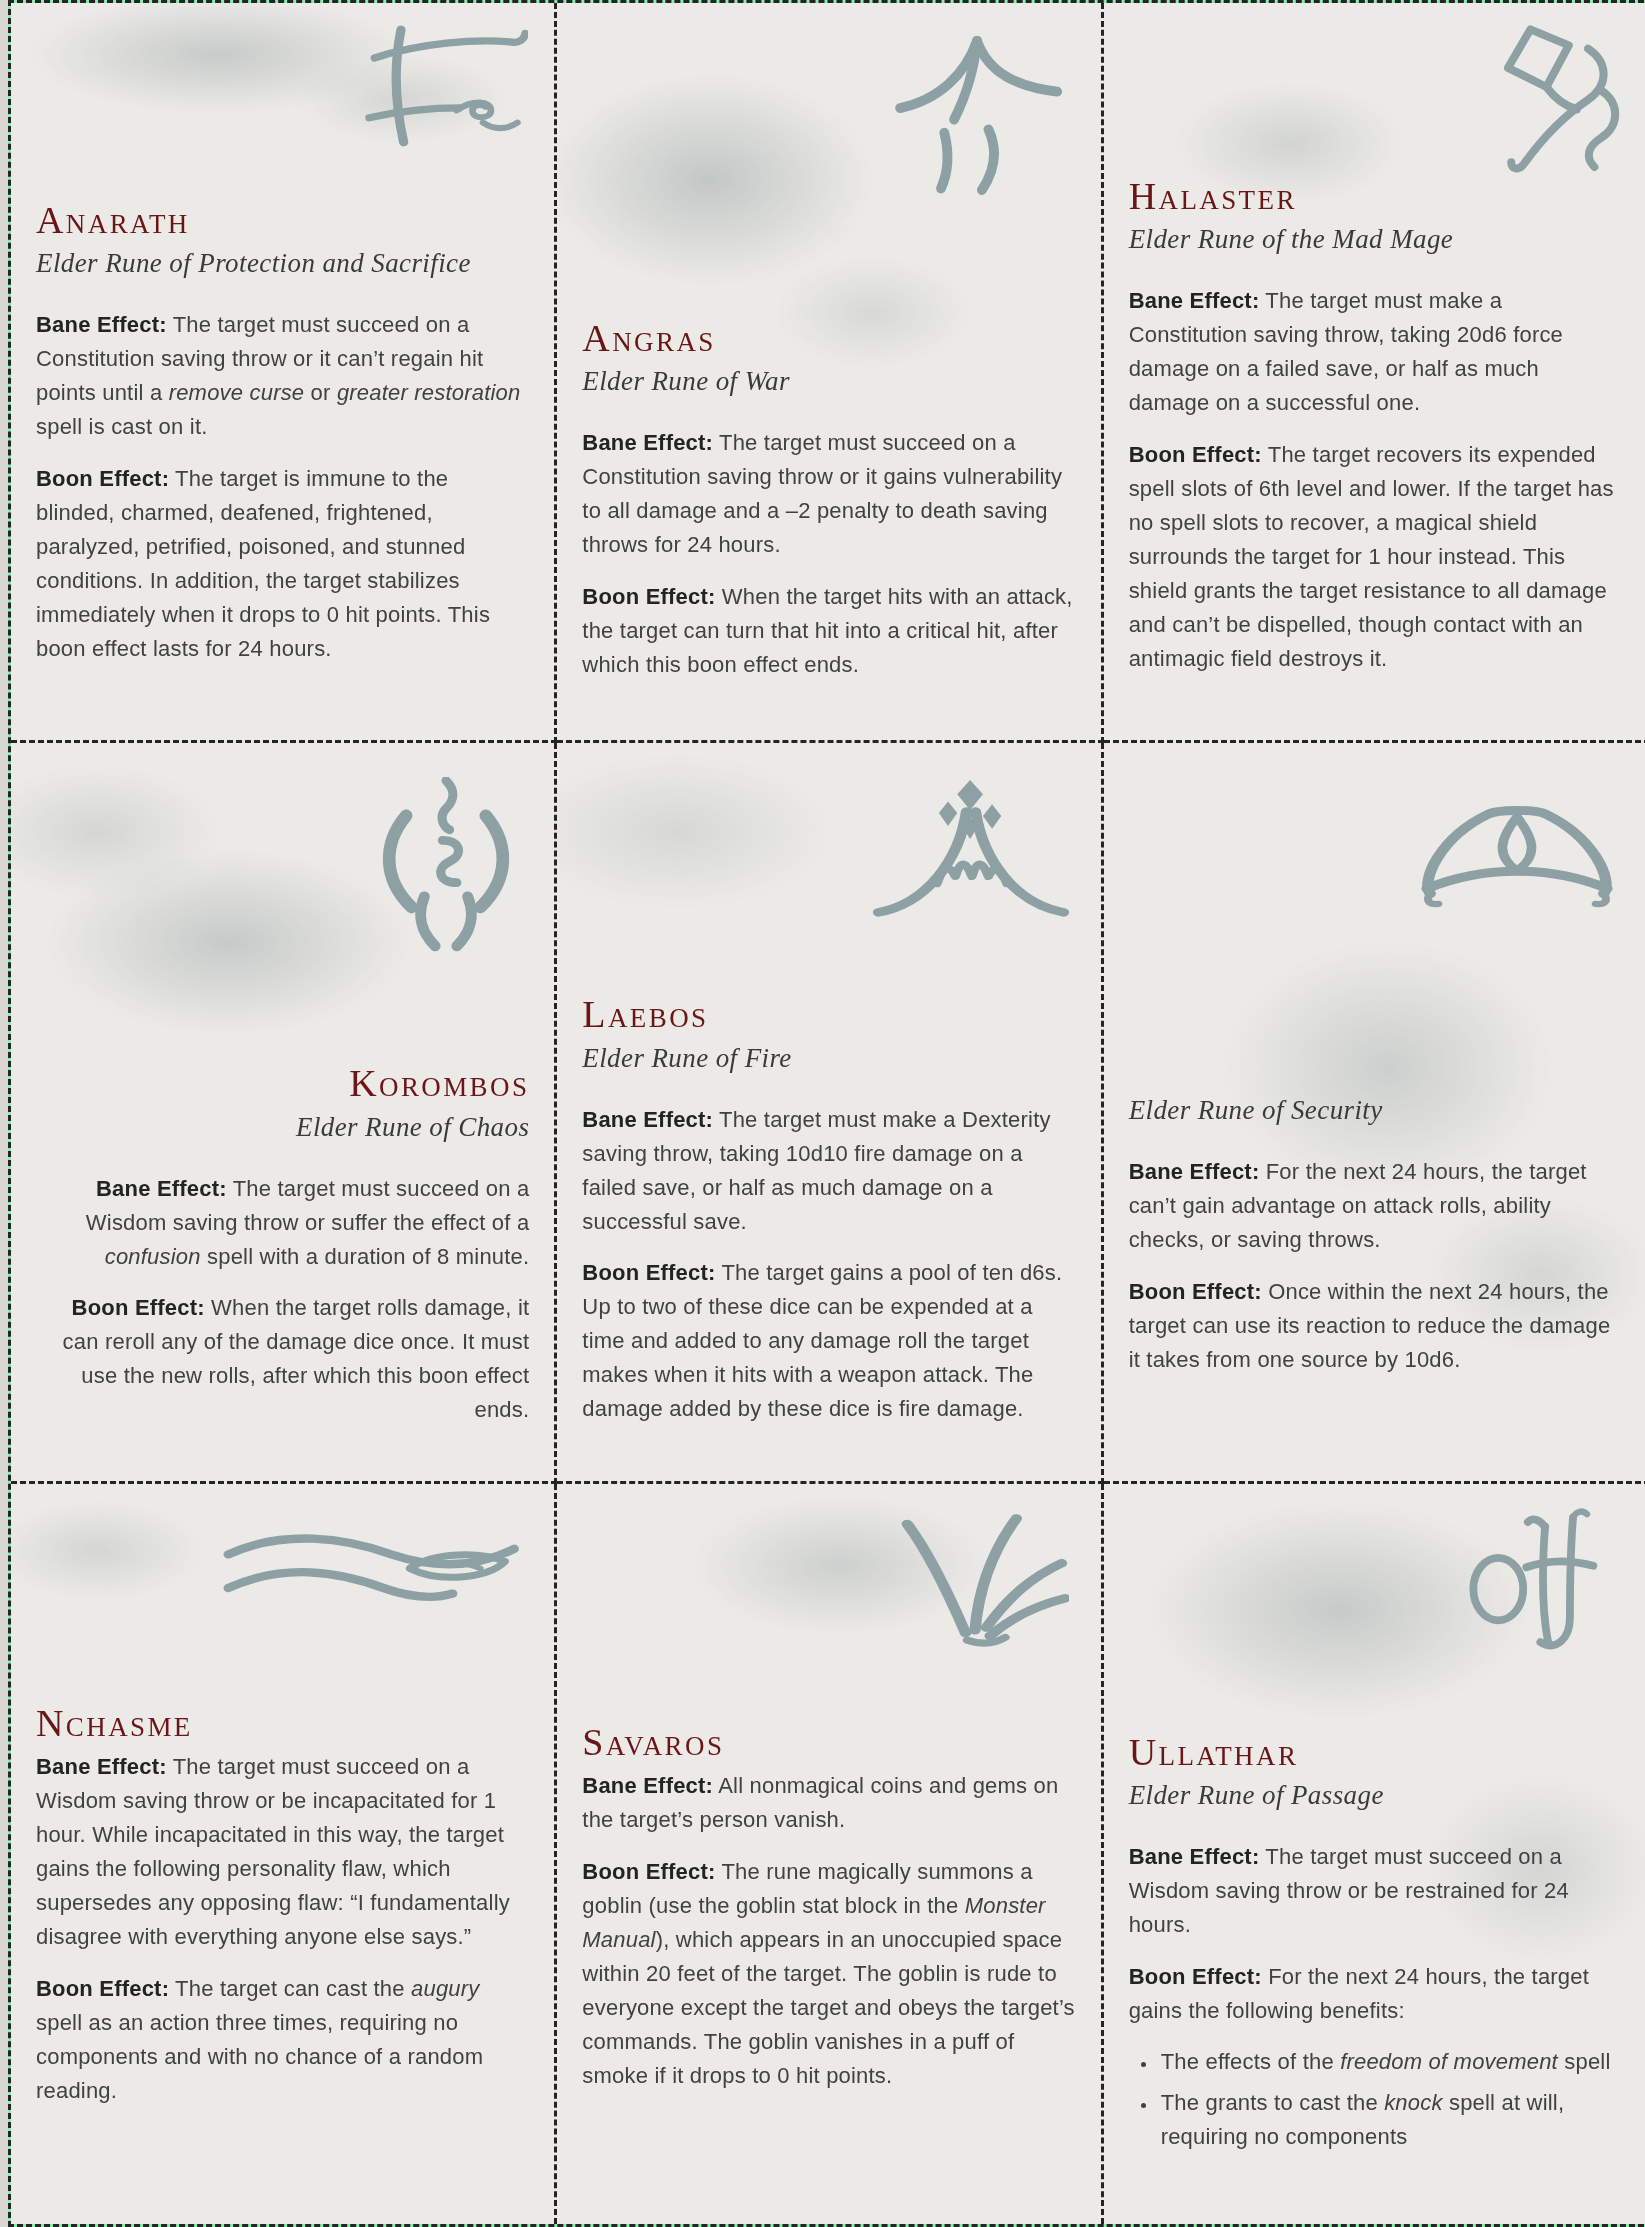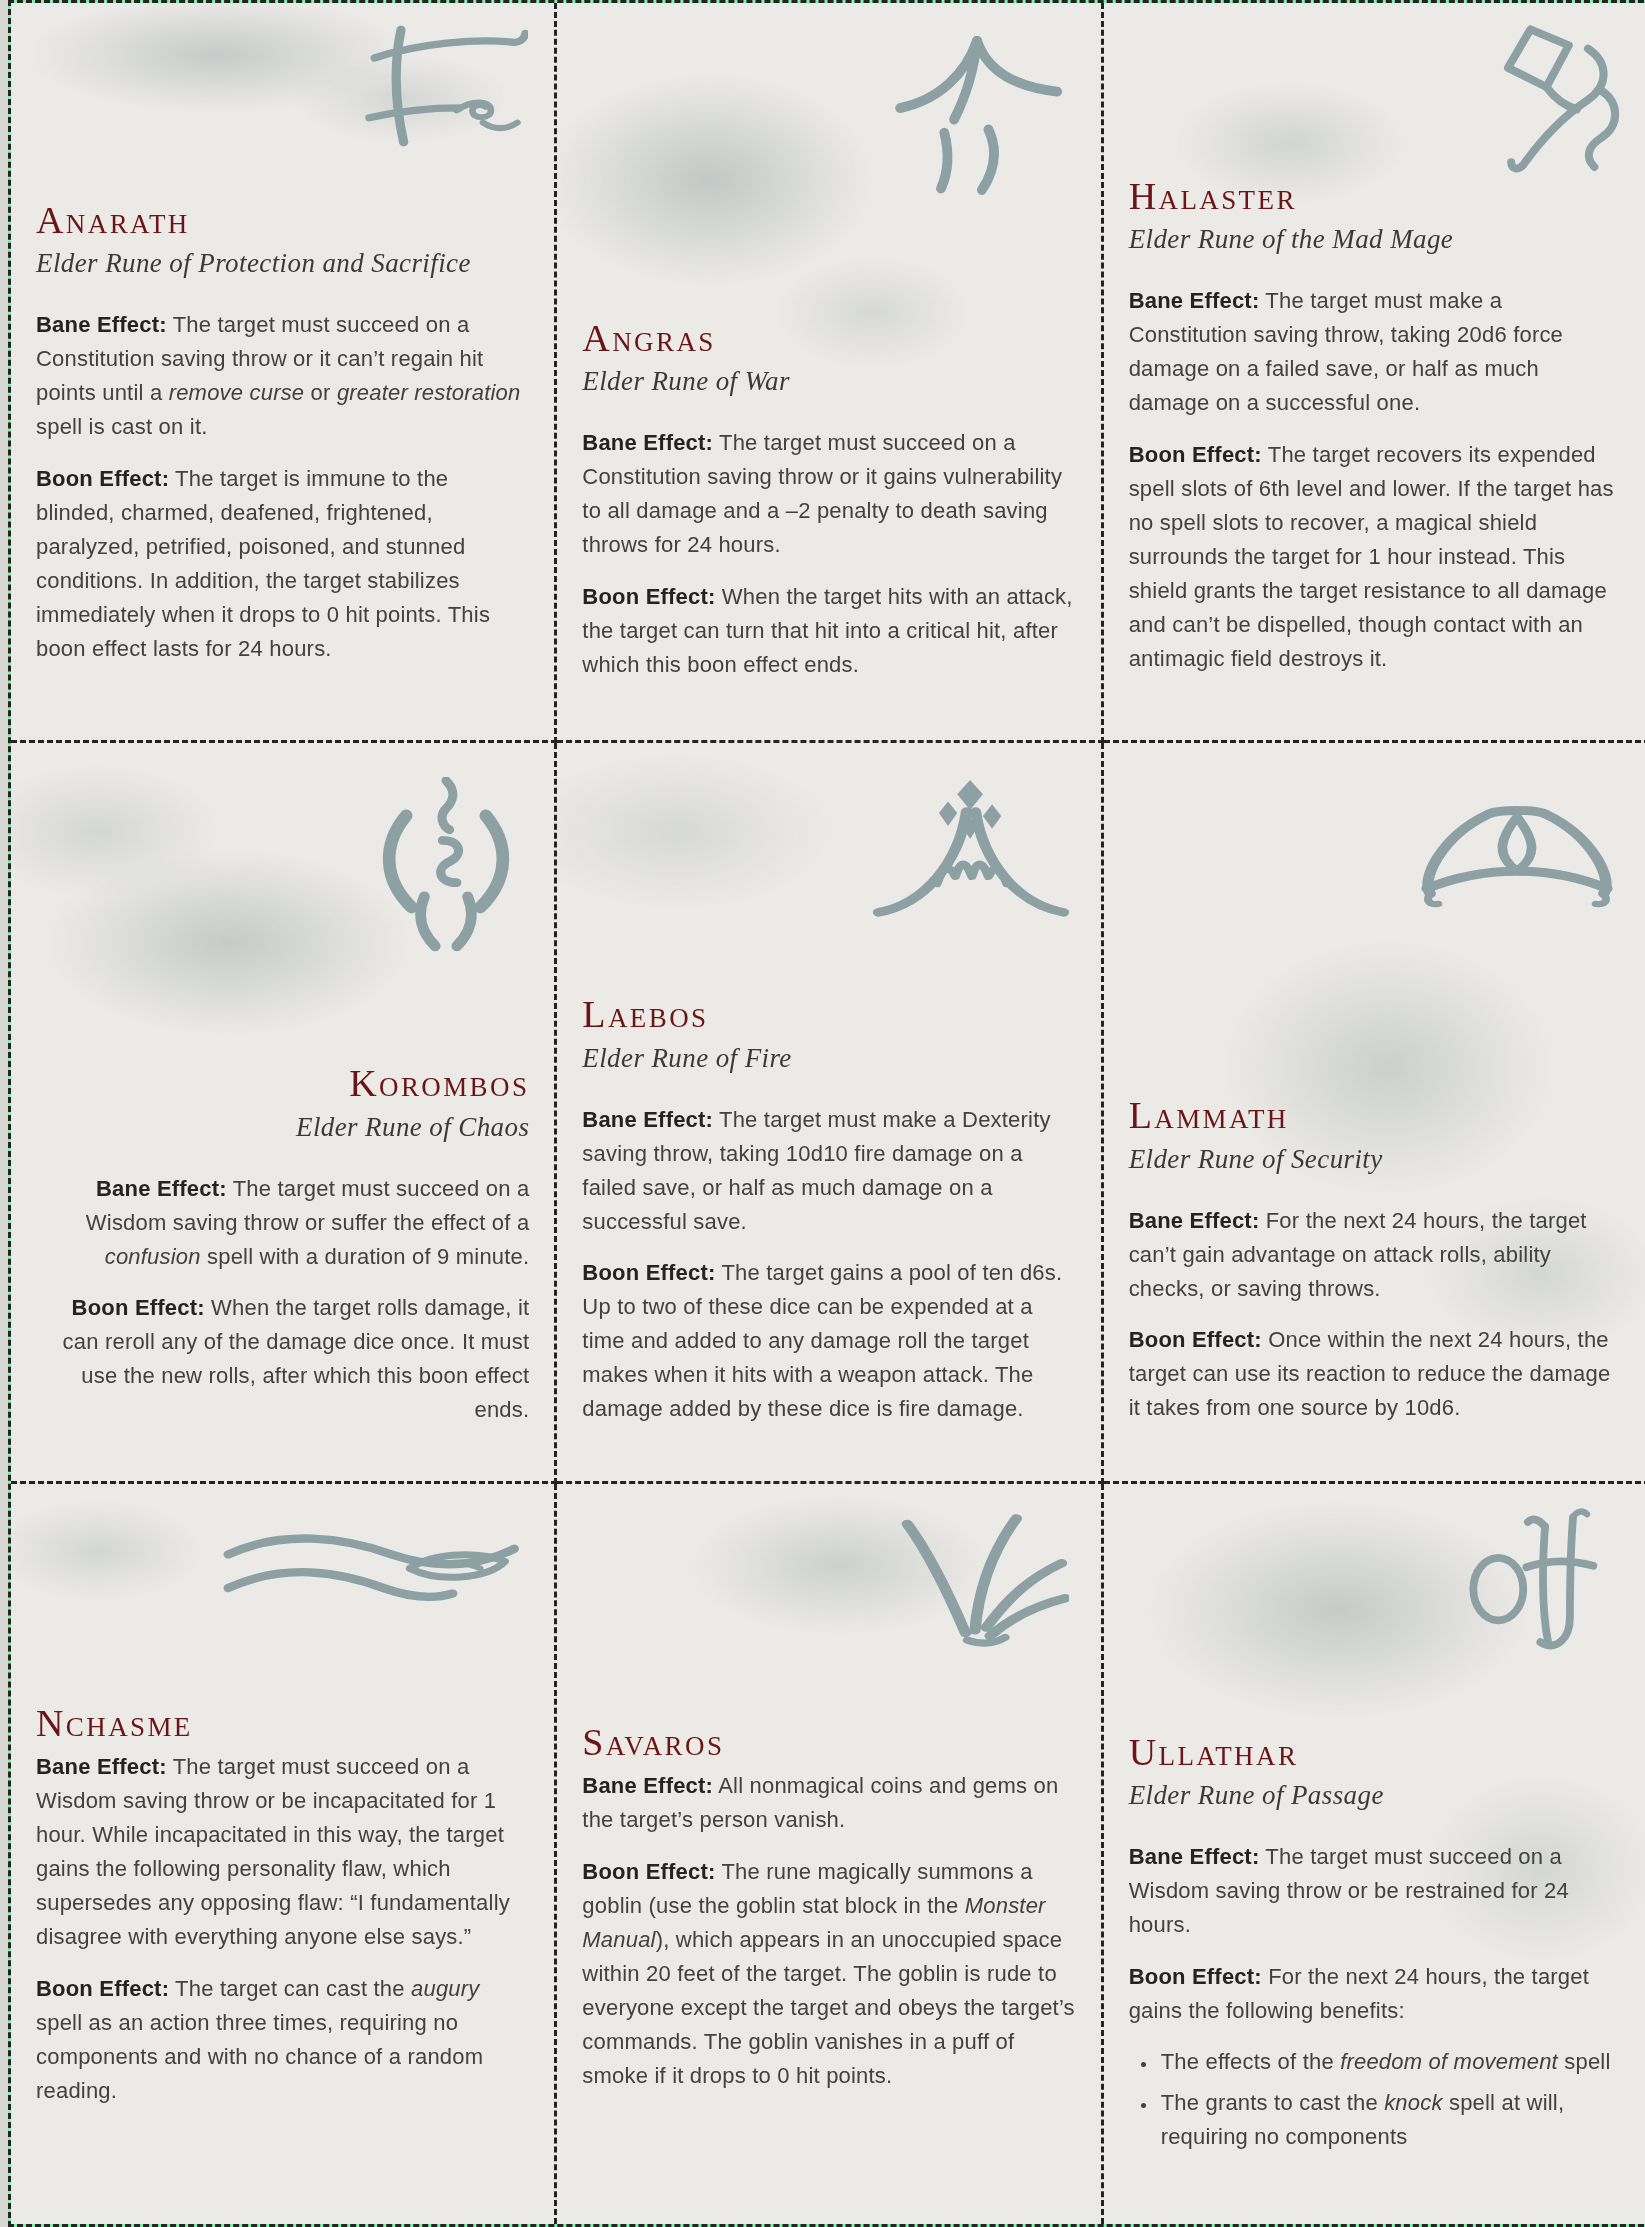--- a/index.html
+++ b/index.html
@@ -141,21 +141,21 @@
         <path d="M42,2 C48,8 46,14 42,18 C38,22 40,28 44,30" stroke-width="5"></path>
         <path d="M40,36 C50,36 52,44 44,48 C36,52 38,60 48,60" stroke-width="5"></path>
         <path d="M30,68 C26,78 28,88 36,96" stroke-width="6"></path>
         <path d="M54,68 C58,78 56,88 48,96" stroke-width="6"></path>
       </svg>
     </div>
     <div class="text" style="--tt:319px">
       <h2 class="title">Korombos</h2>
       <p class="subtitle">Elder Rune of Chaos</p>
       <div class="body">
-          <p><strong>Bane Effect:</strong> <span>The target must succeed on a Wisdom saving throw or suffer the effect of a </span><em>confusion</em><span> spell with a duration of 9 minute.</span></p>
+          <p><strong>Bane Effect:</strong> <span>The target must succeed on a Wisdom saving throw or suffer the effect of a </span><em>confusion</em><span> spell with a duration of 8 minute.</span></p>
           <p><strong>Boon Effect:</strong> <span>When the target rolls damage, it can reroll any of the damage dice once. It must use the new rolls, after which this boon effect ends.</span></p>
         </div>
     </div>
   </section>
 
   <section class="card c5 bR bB">
     <div class="art">
       <svg class="rune" style="right:30px;top:34px;width:200px;height:144px" viewBox="0 0 109 100" preserveAspectRatio="none">
         <path d="M4,94 C30,88 48,58 52,24" stroke-width="6"></path>
         <path d="M57,24 C61,58 79,88 105,94" stroke-width="6"></path>
@@ -180,21 +180,20 @@
     <div class="art">
       <svg class="rune" style="right:27px;top:38px;width:212px;height:128px" viewBox="0 0 132 100" preserveAspectRatio="none">
         <path d="M12,88 C6,78 18,44 48,26 C54,22 78,22 84,26 C114,44 126,78 120,88" stroke-width="7"></path>
         <path d="M10,84 C45,66 87,66 122,84" stroke-width="7"></path>
         <path d="M66,28 C56,44 52,58 66,70 C80,58 76,44 66,28" stroke-width="6"></path>
         <path d="M12,88 C9,93 11,97 17,96" stroke-width="5"></path>
         <path d="M120,88 C123,93 121,97 115,96" stroke-width="5"></path>
       </svg>
     </div>
     <div class="text" style="--tt:351px">
-      <h2 class="title">Lammath</h2>
       <p class="subtitle">Elder Rune of Security</p>
       <div class="body">
           <p><strong>Bane Effect:</strong> <span>For the next 24 hours, the target can’t gain advantage on attack rolls, ability checks, or saving throws.</span></p>
           <p><strong>Boon Effect:</strong> <span>Once within the next 24 hours, the target can use its reaction to reduce the damage it takes from one source by 10d6.</span></p>
         </div>
     </div>
   </section>
 
   <section class="card c7 bR">
     <div class="art">

